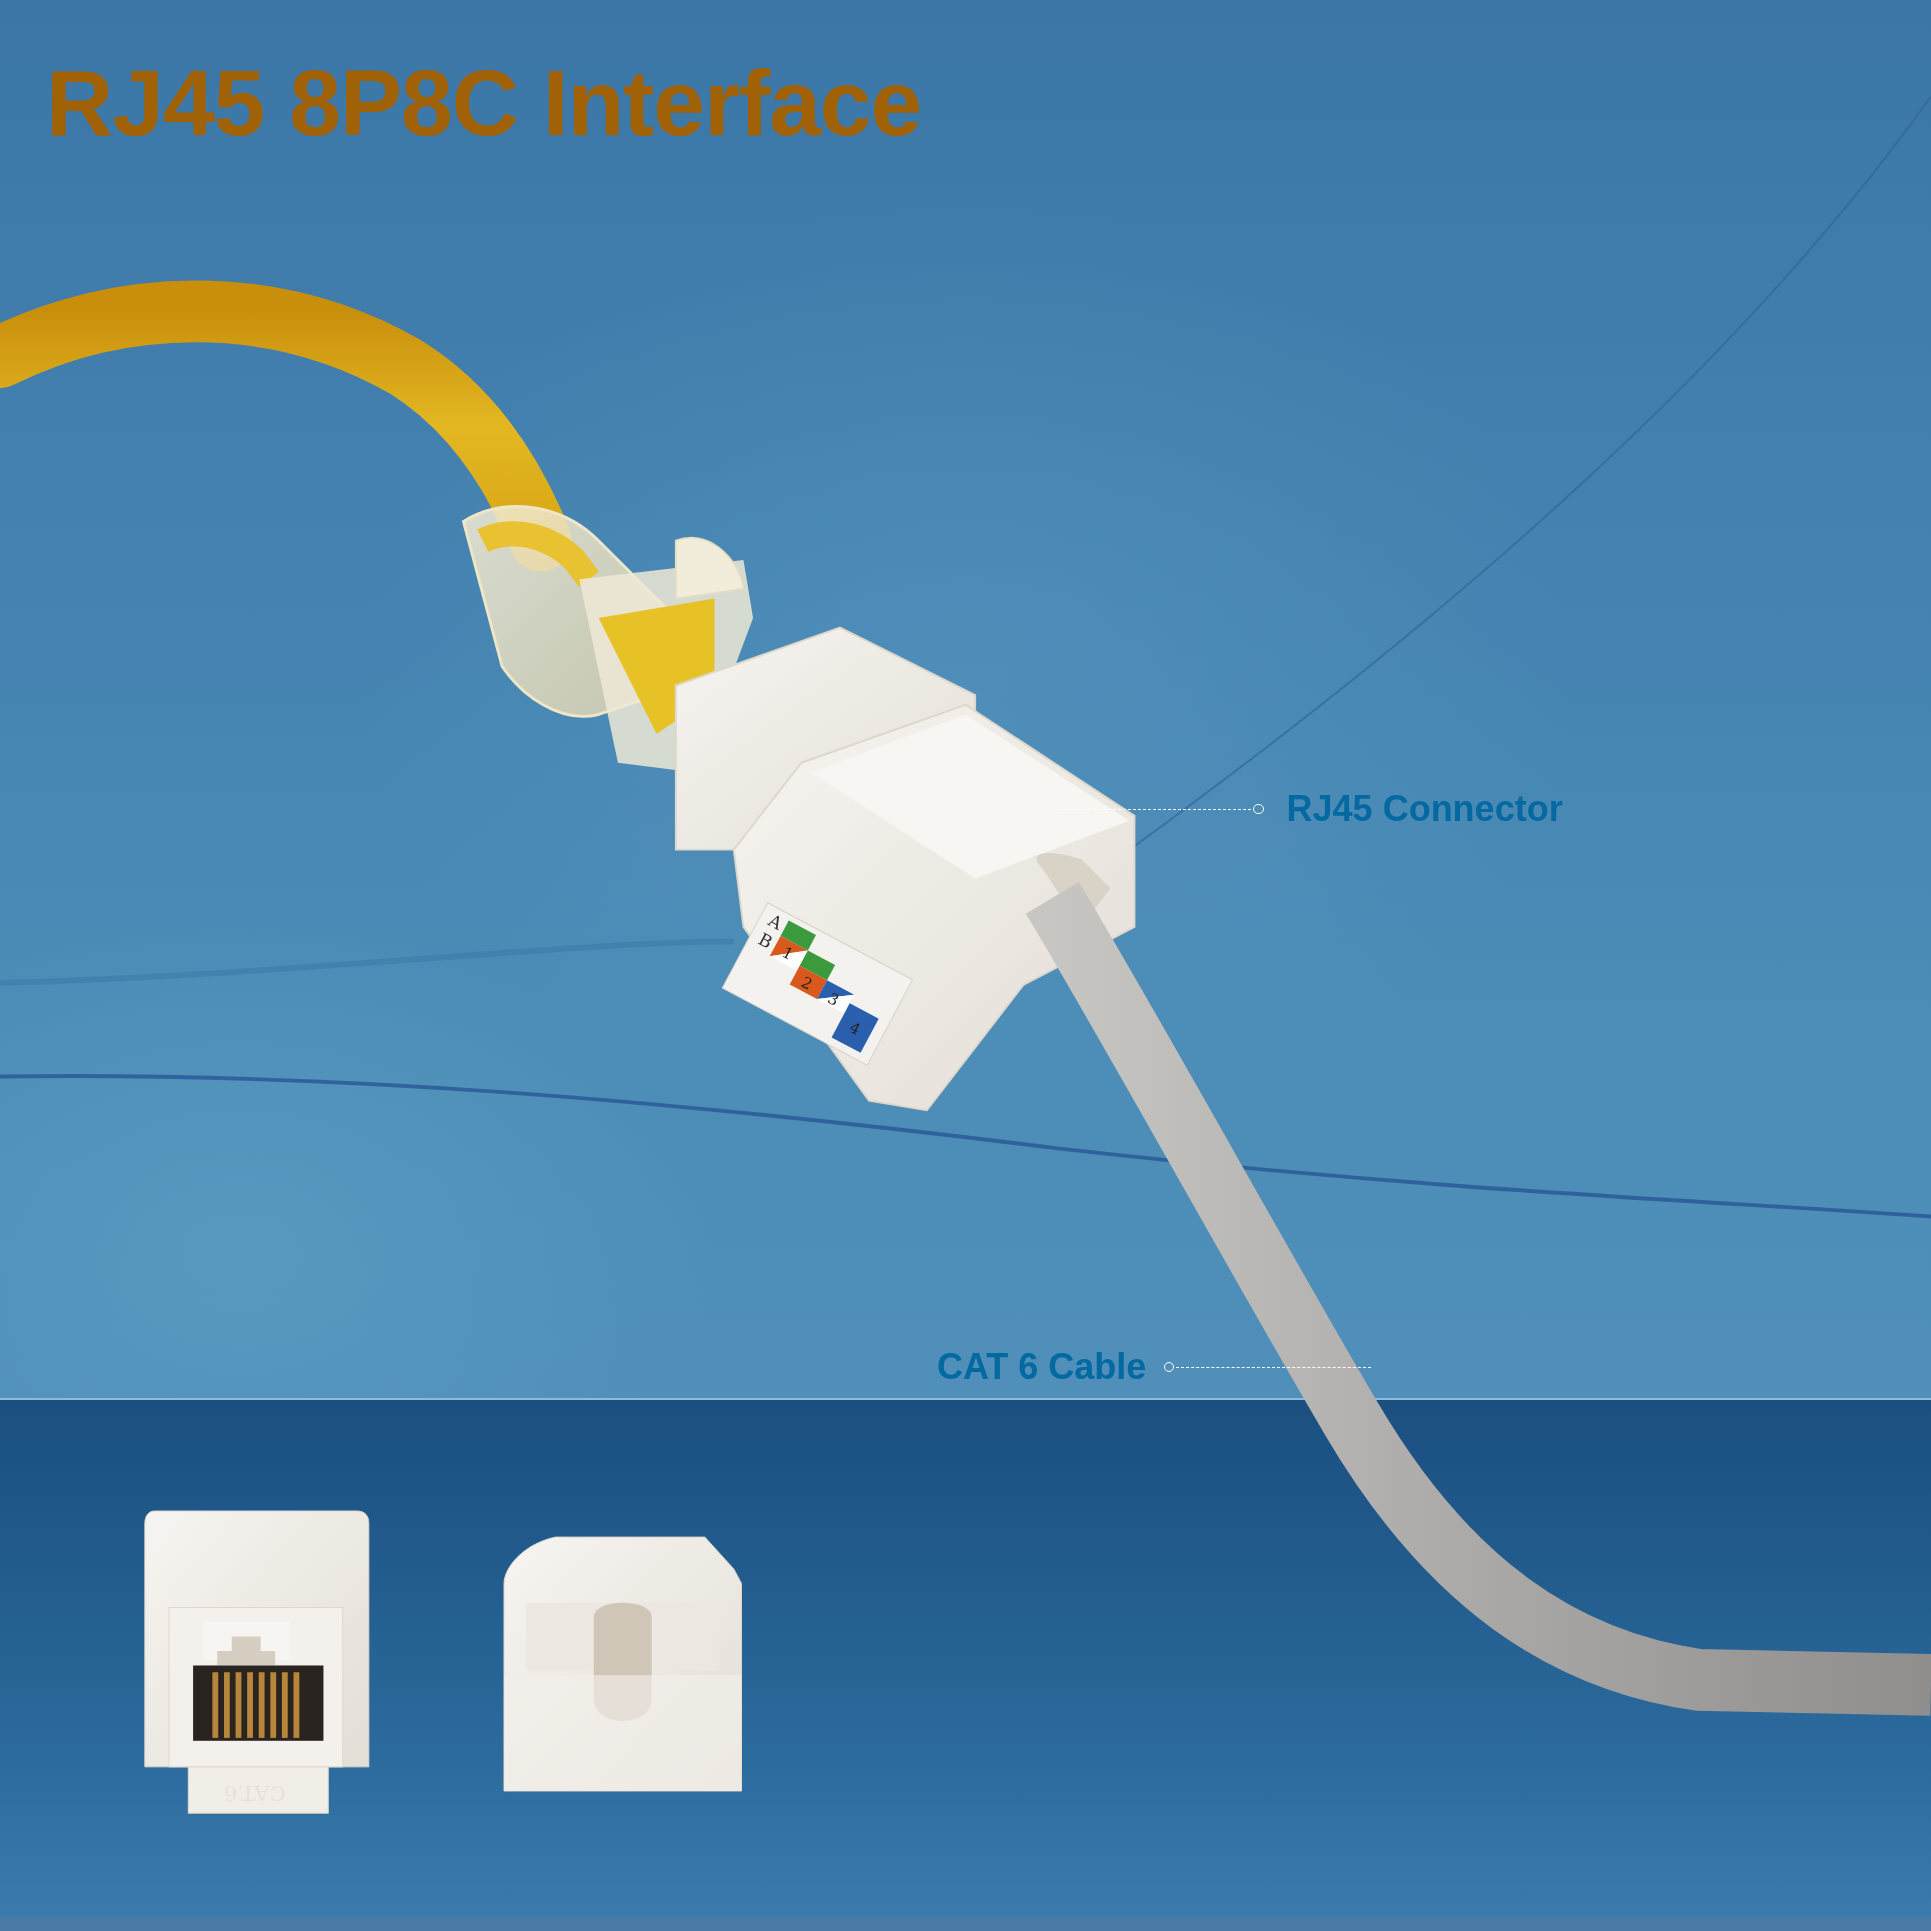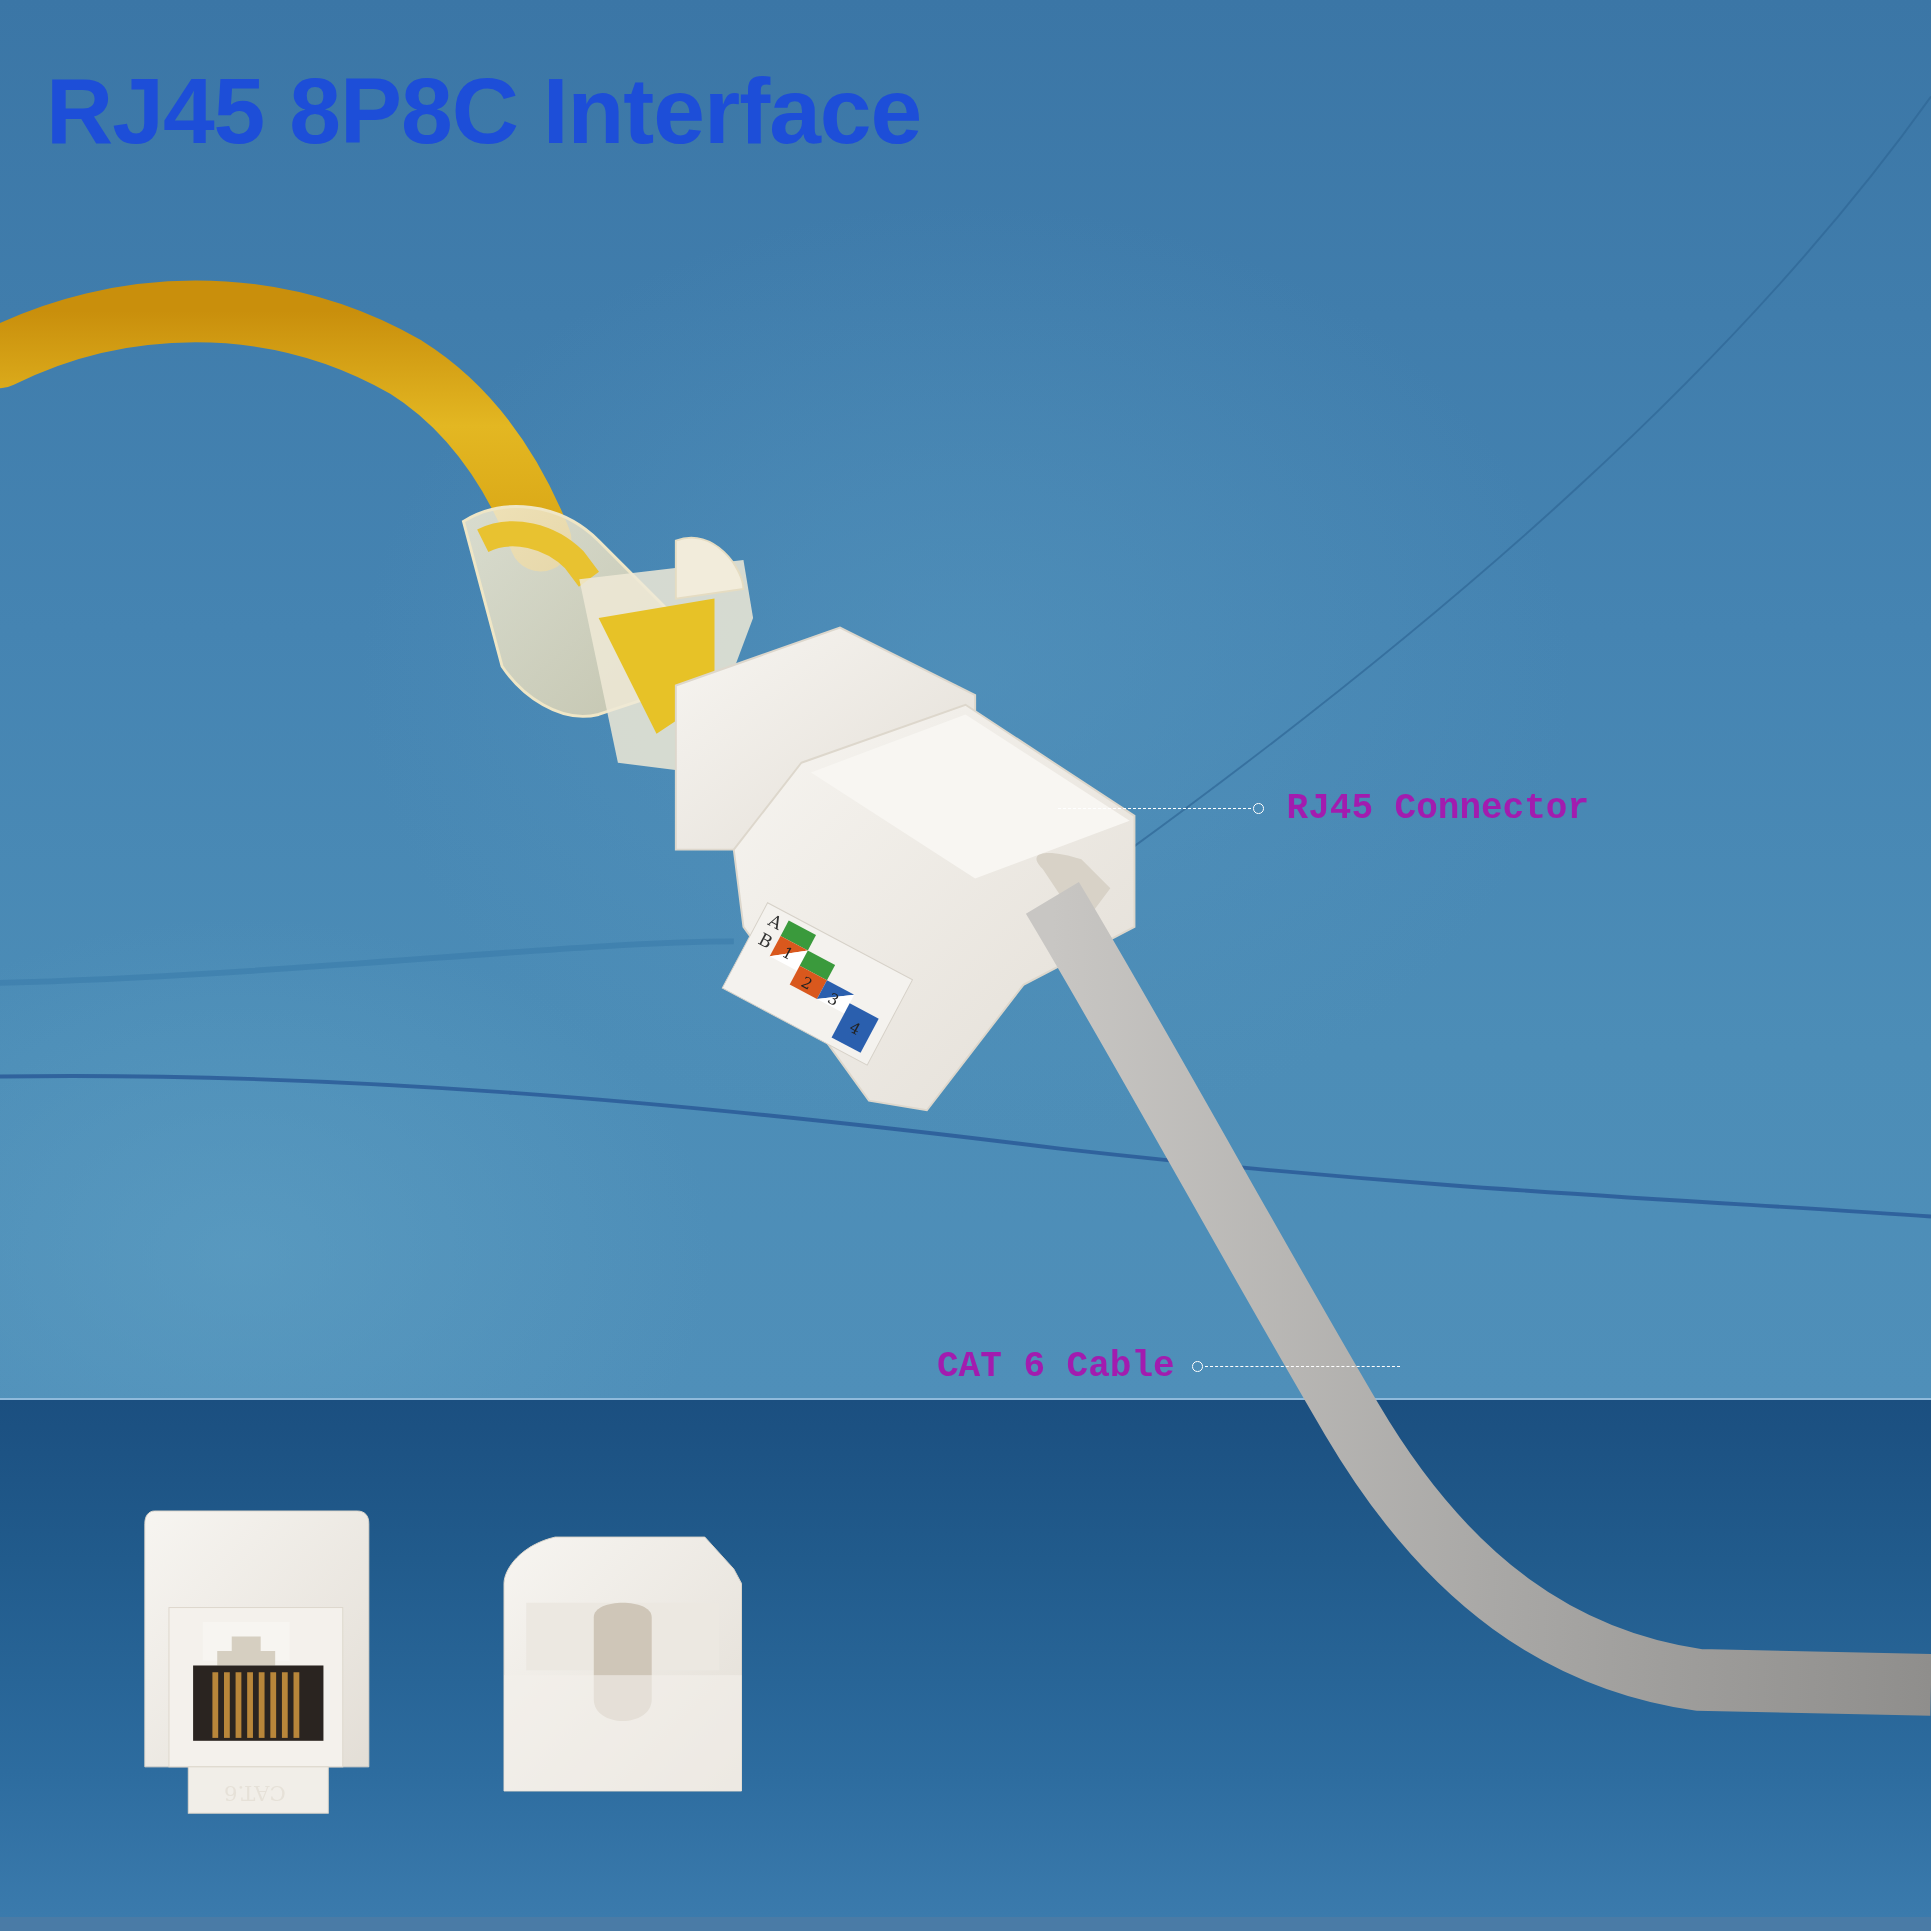--- a/index.html
+++ b/index.html
@@ -10,27 +10,27 @@
     background:
       radial-gradient(ellipse 869px 676px at 966px 676px, rgba(86,150,190,0.55), rgba(86,150,190,0) 70%),
       radial-gradient(ellipse 676px 483px at 241px 1255px, rgba(95,160,196,0.6), rgba(95,160,196,0) 70%),
       linear-gradient(180deg, #3b76a6 0%, #4584b2 45%, #4c8db7 75%, #4f8fb9 100%); }
   .divider-line { position: absolute; left: 0; top: 1398px; width: 1931px; height: 1.9px; background: #8fbadb; }
   .bg-bottom { position: absolute; left: 0; top: 1400px; width: 1931px; height: 531px;
     background: linear-gradient(180deg, #1b4f80 0%, #215b8c 30%, #2d6c9f 70%, #3c7cae 100%); }
   .bottom-strip { position: absolute; left: 0; top: 1917px; width: 1931px; height: 14.5px; background: #4a7ba6; }
   .bg-svg { position: absolute; left: 0; top: 0; }
 
-  .title { position: absolute; left: 46px; top: 60px; margin: 0;
-    color: #1d4ed8; font-weight: bold; font-size: 93px; letter-spacing: -1px; line-height: 1.1;
+  .title { position: absolute; left: 46px; top: 52px; margin: 0;
+    color: #a16207; font-weight: bold; font-size: 93px; letter-spacing: -1px; line-height: 1.1;
     font-family: "Liberation Sans", sans-serif; }
 
   .callout { position: absolute; display: flex; align-items: center; }
-  .callout .label { color: #a21caf; font-weight: bold; font-size: 36px; white-space: nowrap;
-    font-family: Liberation Mono, monospace; }
+  .callout .label { color: #0369a1; font-weight: bold; font-size: 36px; white-space: nowrap;
+    font-family: Liberation Sans, sans-serif; }
   .callout .dash { border-top: 1.9px dashed #ffffff; height: 0; }
   .callout .ring { width: 8.7px; height: 8.7px; border: 1.9px solid #ffffff; border-radius: 50%; box-sizing: content-box; }
 
   .callout-rj45 { left: 1058px; top: 788px; }
   .callout-rj45 .dash { width: 193px; }
   .callout-rj45 .ring { margin-left: 1.9px; margin-right: 23px; }
 
   .callout-cat6 { left: 937px; top: 1306px; margin-top: 40px; }
   .callout-cat6 .label { margin-right: 17.4px; }
   .callout-cat6 .ring { margin-right: 1.9px; }

